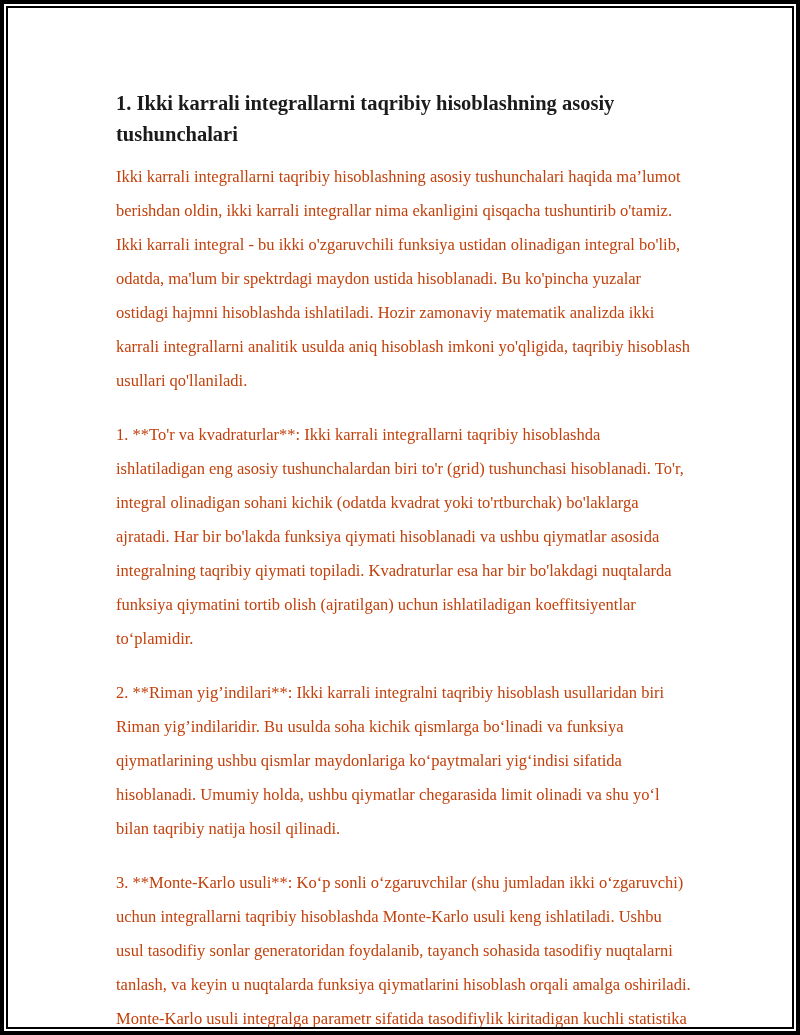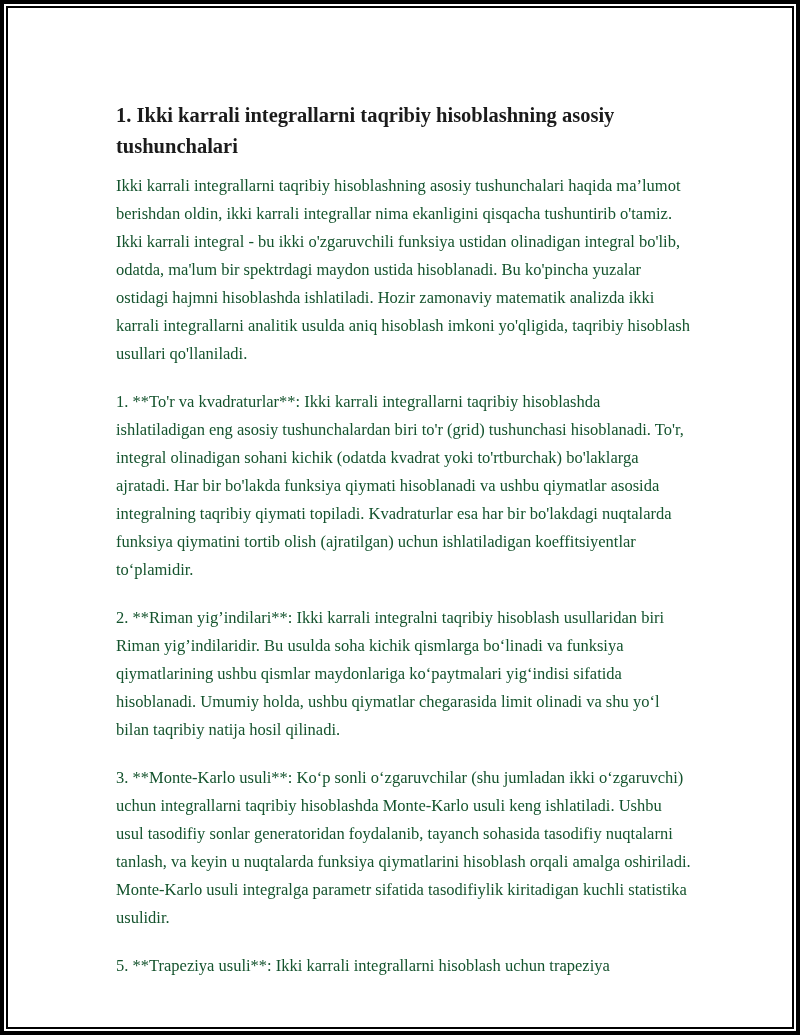--- a/index.html
+++ b/index.html
@@ -18,33 +18,33 @@
   .page {
     box-sizing: border-box;
     width: 100%;
     height: 100%;
     border: 2px solid #000000;
     background: #ffffff;
     padding: 80px 100px 0 108px;
     overflow: hidden;
   }
   .page-title {
-    margin: 12px 0 10px 0;
+    margin: 0 0 10px 0;
     font-family: "Liberation Serif", "DejaVu Serif", serif;
     font-weight: bold;
     font-size: 20.5px;
     line-height: 31px;
     color: #1b1b1b;
   }
   .para {
     margin: 0 0 20px 0;
     font-family: "Liberation Serif", "DejaVu Serif", serif;
     font-size: 16.5px;
-    line-height: 28px;
-    color: #14532d;
+    line-height: 34px;
+    color: #c2410c;
     text-align: left;
   }
 </style>
 </head>
 <body>
 
 <div class="frame">
   <div class="page">
     <h1 class="page-title">1. Ikki karrali integrallarni taqribiy hisoblashning asosiy tushunchalari</h1>
     <p class="para">Ikki karrali integrallarni taqribiy hisoblashning asosiy tushunchalari haqida ma’lumot berishdan oldin, ikki karrali integrallar nima ekanligini qisqacha tushuntirib o'tamiz. Ikki karrali integral - bu ikki o'zgaruvchili funksiya ustidan olinadigan integral bo'lib, odatda, ma'lum bir spektrdagi maydon ustida hisoblanadi. Bu ko'pincha yuzalar ostidagi hajmni hisoblashda ishlatiladi. Hozir zamonaviy matematik analizda ikki karrali integrallarni analitik usulda aniq hisoblash imkoni yo'qligida, taqribiy hisoblash usullari qo'llaniladi.</p>

